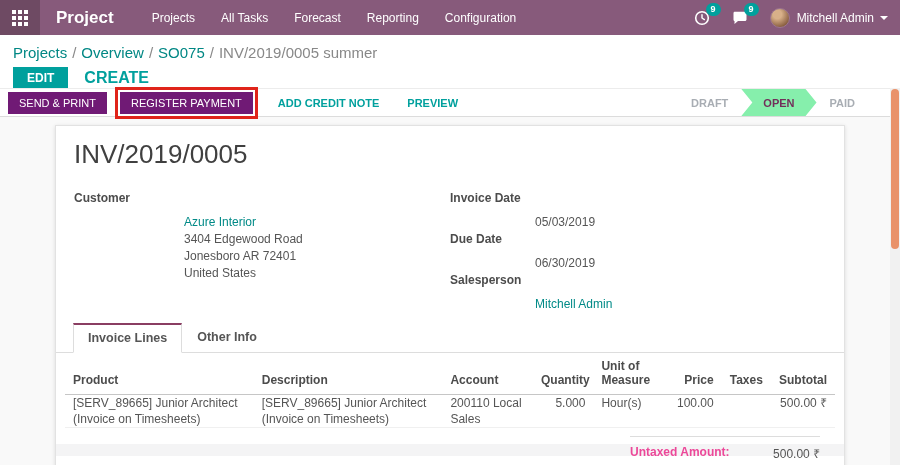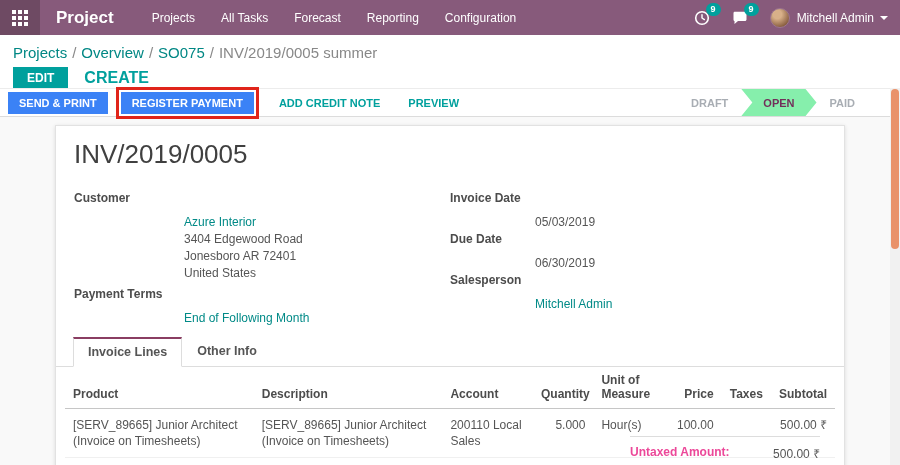--- a/index.html
+++ b/index.html
@@ -53,21 +53,21 @@
     gap:16px; font-size:12px; color:#555; }
   .chev { width:7px; height:7px; border-top:2px solid #8a8f96; border-right:2px solid #8a8f96;
     display:inline-block; cursor:pointer; }
   .chev.left  { transform:rotate(-135deg); }
   .chev.right { transform:rotate(45deg); }
 
   
   .statusbar { position:absolute; top:88px; left:0; right:0; height:29px; background:#fff;
     border-top:1px solid #ececec; border-bottom:1px solid #dcdcdc; display:flex;
     align-items:center; padding-left:8px; z-index:25; }
-  .sb-btn { background:#3b82f6; color:#fff; border:none; font-size:11px; font-weight:bold;
+  .sb-btn { background:#701a75; color:#fff; border:none; font-size:11px; font-weight:normal;
     padding:5px 11px; cursor:pointer; font-family:inherit; }
   .red-box { border:3px solid #e0241a; padding:2px; margin:0 6px 0 8px; display:inline-flex;
     background:#fff; }
   .sb-link { background:none; border:none; color:#00a09d; font-size:11px; font-weight:bold;
     margin:0 14px; cursor:pointer; font-family:inherit; }
   .sb-status { margin-left:auto; margin-right:32px; display:flex; align-items:stretch;
     height:100%; font-size:11px; font-weight:bold;justify-content:space-between; }
   .stage { color:#a8adb3; padding:0 13px; display:flex; align-items:center; cursor:pointer; }
   .stage.active { background:#86efac; color:#722f5a; padding:0 22px;
     clip-path:polygon(0 0, calc(100% - 11px) 0, 100% 50%, calc(100% - 11px) 100%, 0 100%, 11px 50%); }
@@ -99,21 +99,21 @@
   .tab { padding:6px 14px 7px; color:#555; cursor:pointer; border:1px solid transparent;
     margin-bottom:-1px; }
   .tab.active { background:#fff; border-color:#ddd; border-top:2px solid #8a3e62;
     border-bottom-color:#fff; }
 
   
   table.lines { width:calc(100% - 18px); margin:0 9px; border-collapse:collapse;
     font-size:12px; color:#555; table-layout:fixed; }
   .lines th { font-weight:bold; color:#4c4c4c; text-align:left; vertical-align:bottom;
     padding:6px 8px 7px; border-bottom:1px solid #c6c6c6; line-height:14px; }
-  .lines td { padding:8px 8px; vertical-align:top; line-height:16px;
+  .lines td { padding:0 8px; vertical-align:top; line-height:16px;
     border-bottom:1px solid #f0f0f0; }
   .lines .num { text-align:right; }
   .stripe { height:12px; background:#f4f4f5; margin-top:16px; }
 
   
   .totals { position:absolute; right:24px; top:310px; width:190px;
     border-top:1px solid #ddd; padding-top:8px; display:flex;
     justify-content:space-between; font-size:12px; }
   .totals .tl { font-weight:bold; color:#ec4899; }
   .totals .tv { color:#555; }
@@ -212,24 +212,20 @@
   <div class="fields">
     <div class="fgroup">
       <div class="frow">
         <span class="flabel">Customer</span>
         <span class="fvalue addr">
           <a class="link-val">Azure Interior</a>
           <div>3404 Edgewood Road</div>
           <div>Jonesboro AR 72401</div>
           <div>United States</div>
         </span>
-      </div>
-      <div class="frow mt4">
-        <span class="flabel">Payment Terms</span>
-        <a class="fvalue link-val">End of Following Month</a>
       </div>
     </div>
     <div class="fgroup right">
       <div class="frow">
         <span class="flabel">Invoice Date</span>
         <span class="fvalue">05/03/2019</span>
       </div>
       <div class="frow">
         <span class="flabel">Due Date</span>
         <span class="fvalue">06/30/2019</span>

